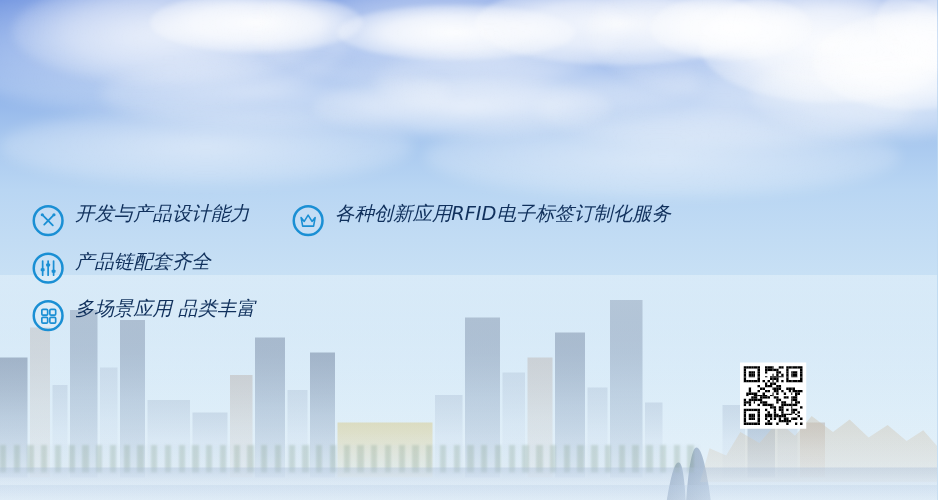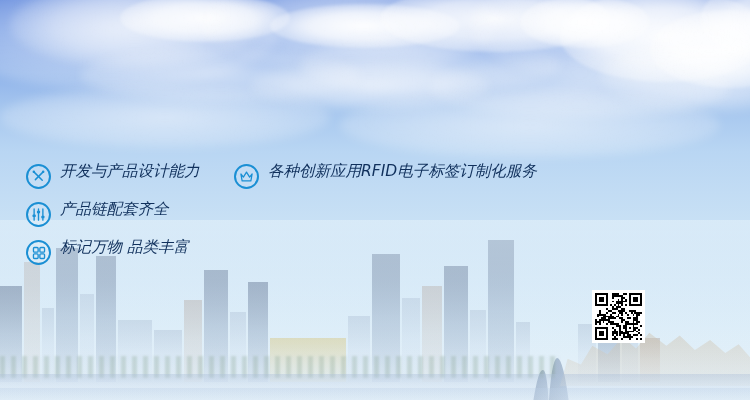--- a/index.html
+++ b/index.html
@@ -285,21 +285,21 @@
           <span class="ic">
             <svg width="14" height="14" viewBox="0 0 24 24">
               <g fill="none" stroke="#1a8fd4" stroke-width="2.3">
                 <rect x="2.5" y="2.5" width="8" height="8" rx="1.6"></rect>
                 <rect x="13.5" y="2.5" width="8" height="8" rx="1.6"></rect>
                 <rect x="2.5" y="13.5" width="8" height="8" rx="1.6"></rect>
                 <rect x="13.5" y="13.5" width="8" height="8" rx="1.6"></rect>
               </g>
             </svg>
           </span>
-          <span class="f-txt">标记万物 品类丰富</span>
+          <span class="f-txt">多场景应用 品类丰富</span>
         </div>
       </div>
 
     </div>
 
     <div class="qr">
       <div class="qr-grid" id="qr-grid">
           <i class="on"></i>
           <i class="on"></i>
           <i class="on"></i>

